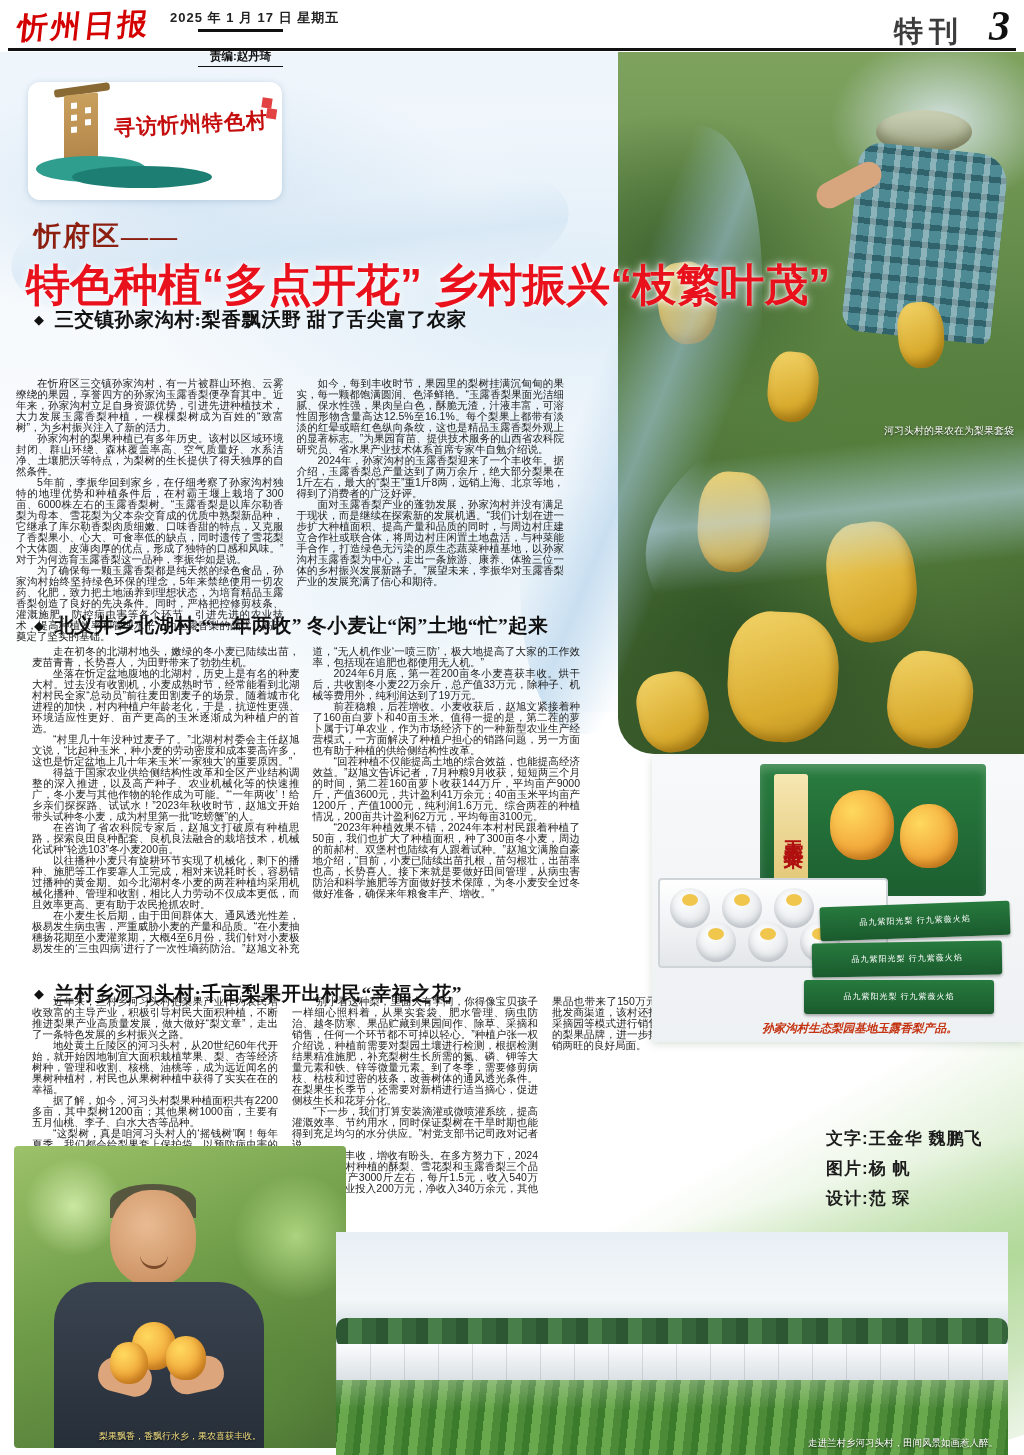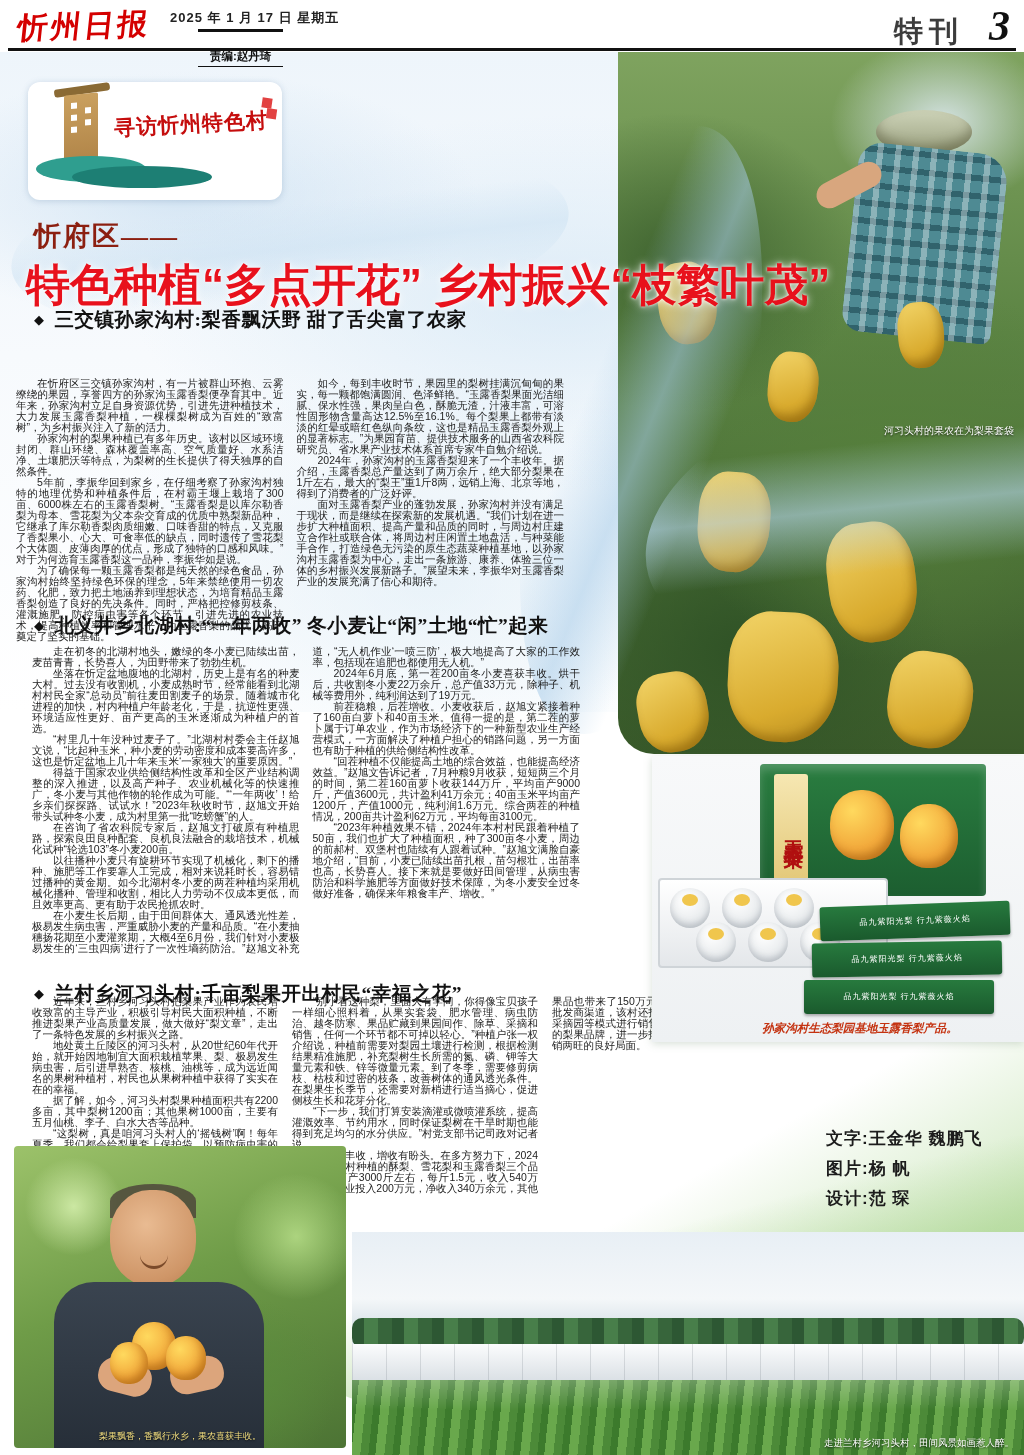--- a/index.html
+++ b/index.html
@@ -109,21 +109,21 @@
       radial-gradient(70px 70px at 18% 20%, rgba(220,245,180,.8), rgba(220,245,180,0) 70%),
       radial-gradient(90px 90px at 85% 30%, rgba(198,235,150,.7), rgba(198,235,150,0) 70%),
       radial-gradient(120px 120px at 70% 80%, rgba(90,140,60,.8), rgba(90,140,60,0) 75%),
       linear-gradient(160deg,#9cc26a 0%,#6f9c48 45%,#4c7334 100%);}
   .f-head{position:absolute;left:96px;top:44px;width:86px;height:96px;border-radius:46%;background:radial-gradient(circle at 42% 36%,#e9bb92,#cf9668 70%,#b97f52);}
   .f-hair{position:absolute;left:96px;top:38px;width:86px;height:34px;border-radius:50% 50% 0 0;background:#4a4038;opacity:.8;}
   .f-smile{position:absolute;left:126px;top:108px;width:28px;height:12px;border-radius:0 0 20px 20px;border-bottom:3px solid #7a4a2a;}
   .f-body{position:absolute;left:40px;top:136px;width:210px;height:170px;border-radius:40px 46px 0 0;background:linear-gradient(#3a4450,#262e38);}
   .f-hand{position:absolute;width:54px;height:34px;border-radius:16px;background:#dca57c;}
   .farm-cap{position:absolute;left:0;right:0;bottom:5px;text-align:center;font-size:9px;color:#f3de7e;text-shadow:0 1px 2px rgba(0,0,0,.7);}
-  .field{position:absolute;left:352px;top:1232px;width:672px;height:223px;z-index:4;overflow:hidden;
+  .field{position:absolute;left:336px;top:1232px;width:672px;height:223px;z-index:4;overflow:hidden;
          background:linear-gradient(#e8eff5 0%,#f4f7f9 30%,#dfe7ec 40%);}
   .trees{position:absolute;left:0;top:86px;width:672px;height:30px;filter:blur(.6px);
     background:repeating-linear-gradient(90deg,#2d5733 0 12px,#487e4a 12px 26px,#37653b 26px 40px);border-radius:10px;}
   .net{position:absolute;left:0;top:112px;width:672px;height:38px;
     background:
       repeating-linear-gradient(90deg, rgba(90,100,110,.18) 0 1px, rgba(0,0,0,0) 1px 34px),
       linear-gradient(#fbfcfd,#d9dfe4);}
   .rows{position:absolute;left:0;top:148px;width:672px;height:75px;
     background:
       linear-gradient(180deg, rgba(255,255,255,.25), rgba(0,0,0,0) 40%),
@@ -208,21 +208,21 @@
       <p>前茬稳粮，后茬增收。小麦收获后，赵旭文紧接着种了160亩白萝卜和40亩玉米。值得一提的是，第二茬的萝卜属于订单农业，作为市场经济下的一种新型农业生产经营模式，一方面解决了种植户担心的销路问题，另一方面也有助于种植的供给侧结构性改革。</p>
       <p>“回茬种植不仅能提高土地的综合效益，也能提高经济效益。”赵旭文告诉记者，7月种粮9月收获，短短两三个月的时间，第二茬160亩萝卜收获144万斤，平均亩产9000斤，产值3600元，共计盈利41万余元；40亩玉米平均亩产1200斤，产值1000元，纯利润1.6万元。综合两茬的种植情况，200亩共计盈利62万元，平均每亩3100元。</p>
       <p>“2023年种植效果不错，2024年本村村民跟着种植了50亩，我们也扩大了种植面积，种了300亩冬小麦，周边的前郝村、双堡村也陆续有人跟着试种。”赵旭文满脸自豪地介绍，“目前，小麦已陆续出苗扎根，苗匀根壮，出苗率也高，长势喜人。接下来就是要做好田间管理，从病虫害防治和科学施肥等方面做好技术保障，为冬小麦安全过冬做好准备，确保来年粮食丰产、增收。”</p>
     </div>
 
   <div class="sec-title st3">
     <span class="mk">◆</span><span>兰村乡河习头村:千亩梨果开出村民“幸福之花”</span>
   </div>
   <div class="sec-body sb3">
       <p>近年来，兰村乡河习头村把梨果产业作为农民增收致富的主导产业，积极引导村民大面积种植，不断推进梨果产业高质量发展，做大做好“梨文章”，走出了一条特色发展的乡村振兴之路。</p>
-      <p>地处黄土丘陵区的河习头村，从20世纪60年代开始，就开始因地制宜大面积栽植苹果、梨、极易发生病虫害，后引进早熟杏、核桃、油桃等，成为远近闻名的果树种植村，村民也从果树种植中获得了实实在在的幸福。</p>
+      <p>地处黄土丘陵区的河习头村，从20世纪60年代开始，就开始因地制宜大面积栽植苹果、梨、杏等经济树种，管理和收割、核桃、油桃等，成为远近闻名的果树种植村，村民也从果树种植中获得了实实在在的幸福。</p>
       <p>据了解，如今，河习头村梨果种植面积共有2200多亩，其中梨树1200亩；其他果树1000亩，主要有五月仙桃、李子、白水大杏等品种。</p>
       <p>“这梨树，真是咱河习头村人的‘摇钱树’啊！每年夏季，我们都会给梨果套上保护袋，以预防病虫害的侵袭。虽然辛苦，但看着这些果子一个个被保护起来，心里就踏实多了。想着几个月后，这些梨儿会长得又大又甜，卖个好价钱，就觉得再累也值得。”果农李大伯满脸笑意地说。</p>
       <p>“别小看这种梨，里面大有学问，你得像宝贝孩子一样细心照料着，从果实套袋、肥水管理、病虫防治、越冬防寒、果品贮藏到果园间作、除草、采摘和销售，任何一个环节都不可掉以轻心。”种植户张一权介绍说，种植前需要对梨园土壤进行检测，根据检测结果精准施肥，补充梨树生长所需的氮、磷、钾等大量元素和铁、锌等微量元素。到了冬季，需要修剪病枝、枯枝和过密的枝条，改善树体的通风透光条件。在梨果生长季节，还需要对新梢进行适当摘心，促进侧枝生长和花芽分化。</p>
       <p>“下一步，我们打算安装滴灌或微喷灌系统，提高灌溉效率、节约用水，同时保证梨树在干旱时期也能得到充足均匀的水分供应。”村党支部书记司政对记者说。</p>
       <p>梨果喜丰收，增收有盼头。在多方努力下，2024年，河习头村种植的酥梨、雪花梨和玉露香梨三个品种已实现亩产3000斤左右，每斤1.5元，收入540万元，除去农业投入200万元，净收入340万余元，其他果品也带来了150万元的收入。据了解，除了传统的批发商渠道，该村还打算通过电商平台、社区团购、采摘园等模式进行销售，努力打造具有河习头村特色的梨果品牌，进一步拓展梨果销售市场，创造梨果产销两旺的良好局面。</p>
     </div>
 
   <div class="pearbox">
     <div class="bigbox">
       <div class="label">玉露香梨</div>

